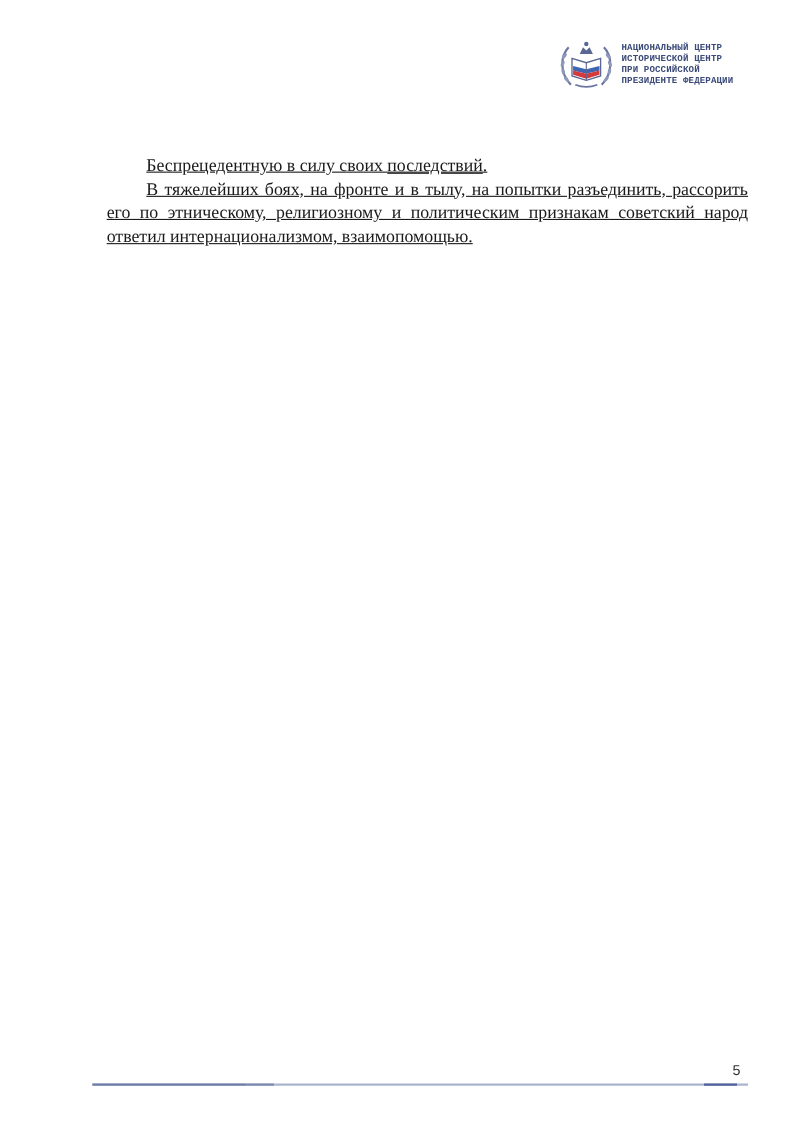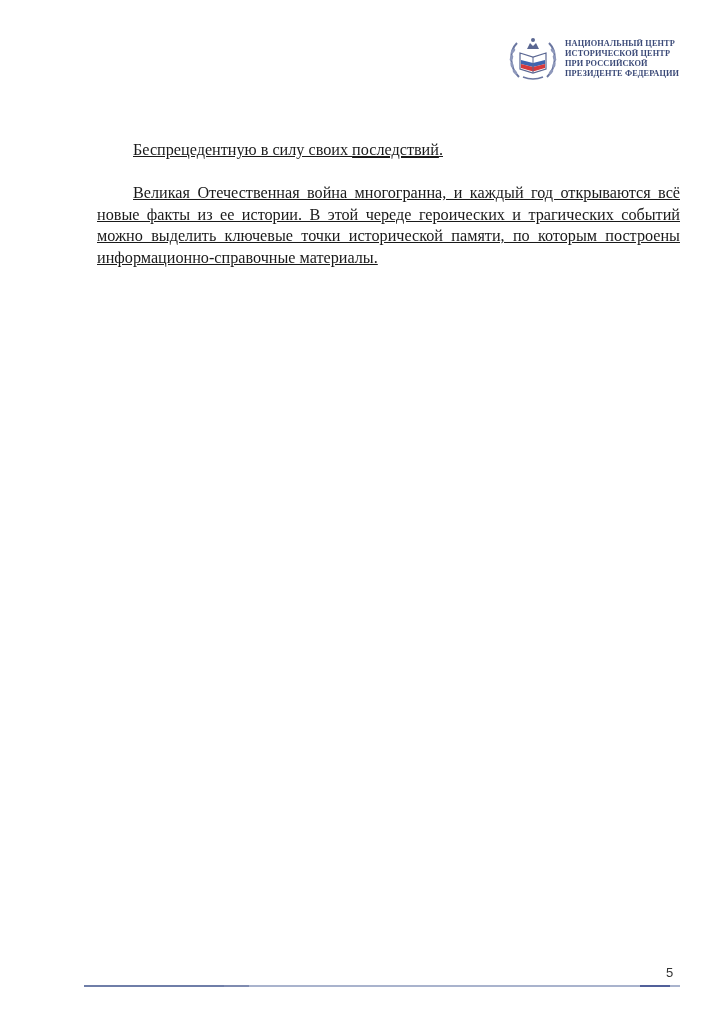--- a/index.html
+++ b/index.html
@@ -1,19 +1,19 @@
 <!DOCTYPE html>
 <html><head>
 <meta charset="utf-8">
 <style>
   html, body { margin: 0; padding: 0; background: #ffffff; }
   body { width: 726px; height: 1024px; position: relative; overflow: hidden; font-family: "Liberation Serif", serif; color: #1a1a1a; }
   .logo { position: absolute; left: 505px; top: 33px; display: flex; align-items: center; }
   .logo svg { width: 56px; height: 52px; }
-  .logo-text { margin-left: 4px; font-family: Liberation Serif, serif; font-size: 8.3px; line-height: 9.8px; color: #3b4a78; font-weight: bold; letter-spacing: 0.1px; }
+  .logo-text { margin-left: 4px; font-family: Liberation Mono, monospace; font-size: 8.3px; line-height: 9.8px; color: #3b4a78; font-weight: bold; letter-spacing: 0.1px; }
   .body-text { position: absolute; left: 97px; width: 583px; top: 140px; font-size: 16.2px; line-height: 21.6px; }
   .p { text-align: justify; text-indent: 36px; margin: 0; text-decoration: underline; }
   .p.last-left { text-align-last: left; }
   .gap { height: 21.6px; }
   u { text-decoration: underline; text-underline-offset: 2px; }
   .page-num { position: absolute; left: 666px; top: 965px; font-family: "Liberation Sans", sans-serif; font-size: 13px; color: #333; }
   .footer-line { position: absolute; left: 84px; top: 985px; width: 596px; height: 2px; background: #a9b3cd; }
   .footer-line .seg1 { position: absolute; left: 0; width: 140px; height: 2px; background: #6f7ea8; }
   .footer-line .seg2 { position: absolute; left: 140px; width: 25px; height: 2px; background: #7f8bb0; }
   .footer-line .seg3 { position: absolute; right: 10px; width: 30px; height: 2px; background: #51609a; }
@@ -50,22 +50,22 @@
   <div class="logo-text">
     <div>НАЦИОНАЛЬНЫЙ ЦЕНТР</div>
     <div>ИСТОРИЧЕСКОЙ ЦЕНТР</div>
     <div>ПРИ РОССИЙСКОЙ</div>
     <div>ПРЕЗИДЕНТЕ ФЕДЕРАЦИИ</div>
   </div>
 </div>
 
 <div class="body-text">
   <p class="p last-left"><span>Беспрецедентную в силу своих </span><u>последствий</u><span>.</span></p>
+  <p class="p last-left">В тяжелейших боях, на фронте и в тылу, на попытки разъединить, рассорить его по этническому, религиозному и политическим признакам советский народ ответил интернационализмом, взаимопомощью.</p>
   <div class="gap"></div>
-  <p class="p last-left">Великая Отечественная война многогранна, и каждый год открываются всё новые факты из ее истории. В этой череде героических и трагических событий можно выделить ключевые точки исторической памяти, по которым построены информационно-справочные материалы.</p>
 </div>
 
 <div class="page-num">5</div>
 <div class="footer-line">
   <div class="seg1"></div>
   <div class="seg2"></div>
   <div class="seg3"></div>
 </div>
 
 </body></html>

